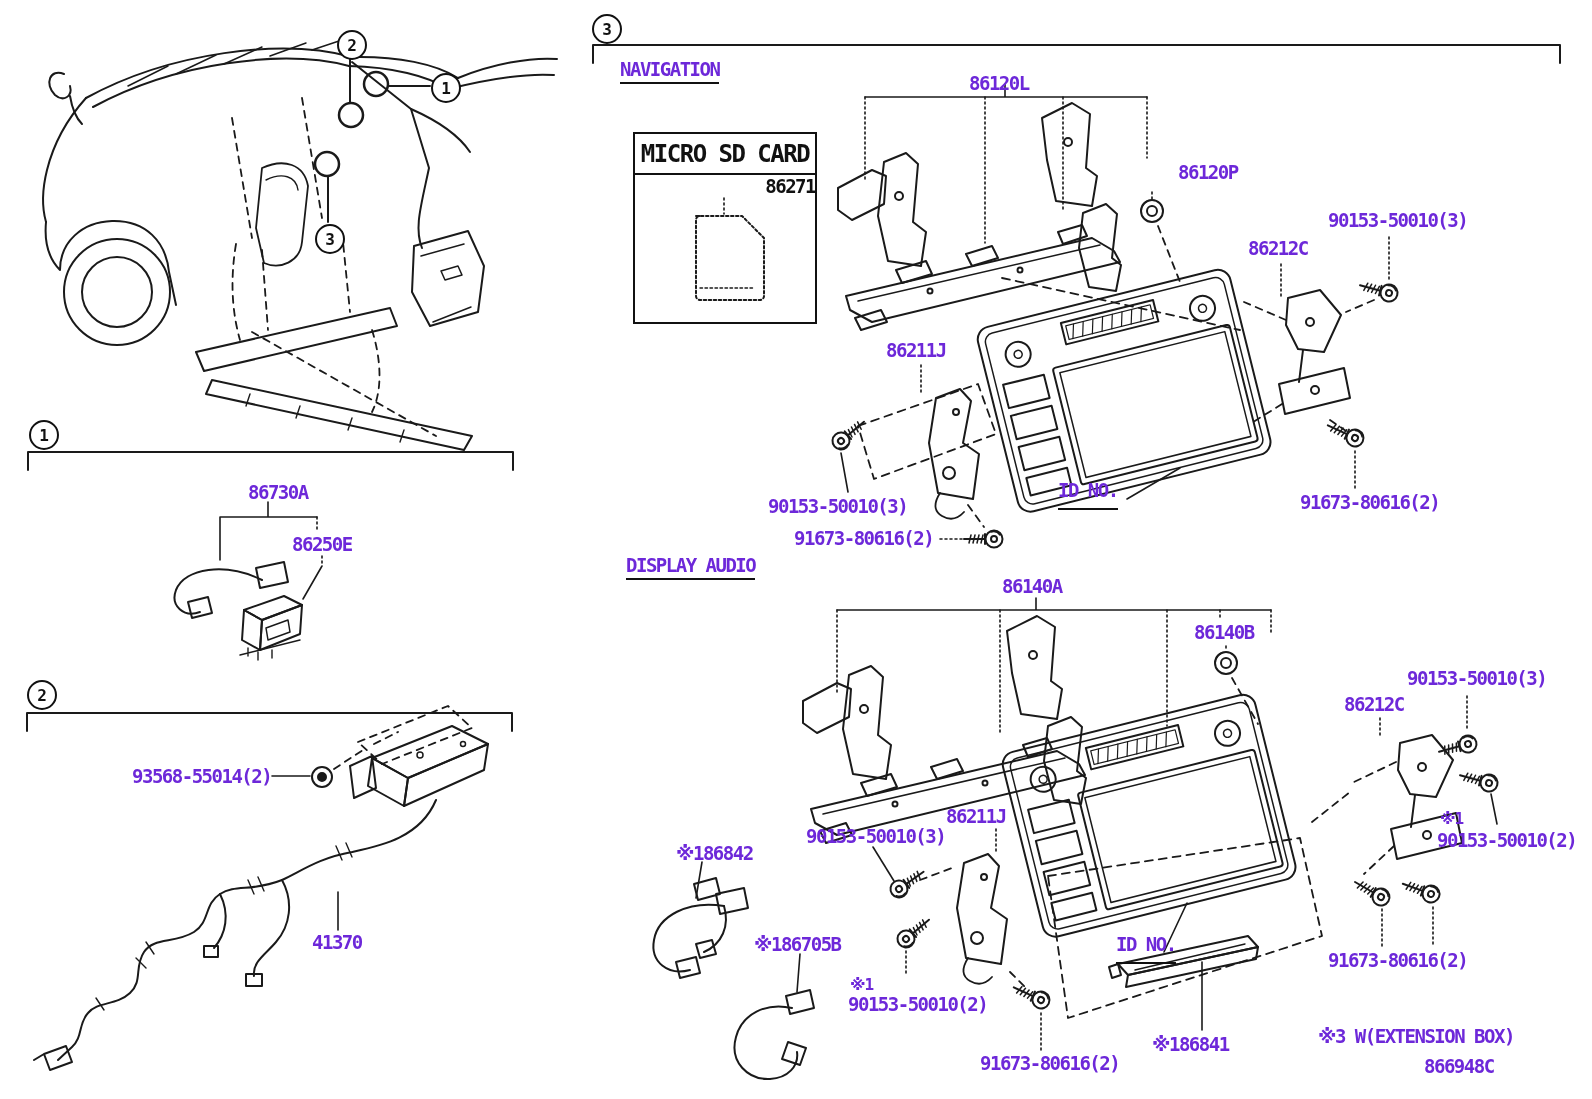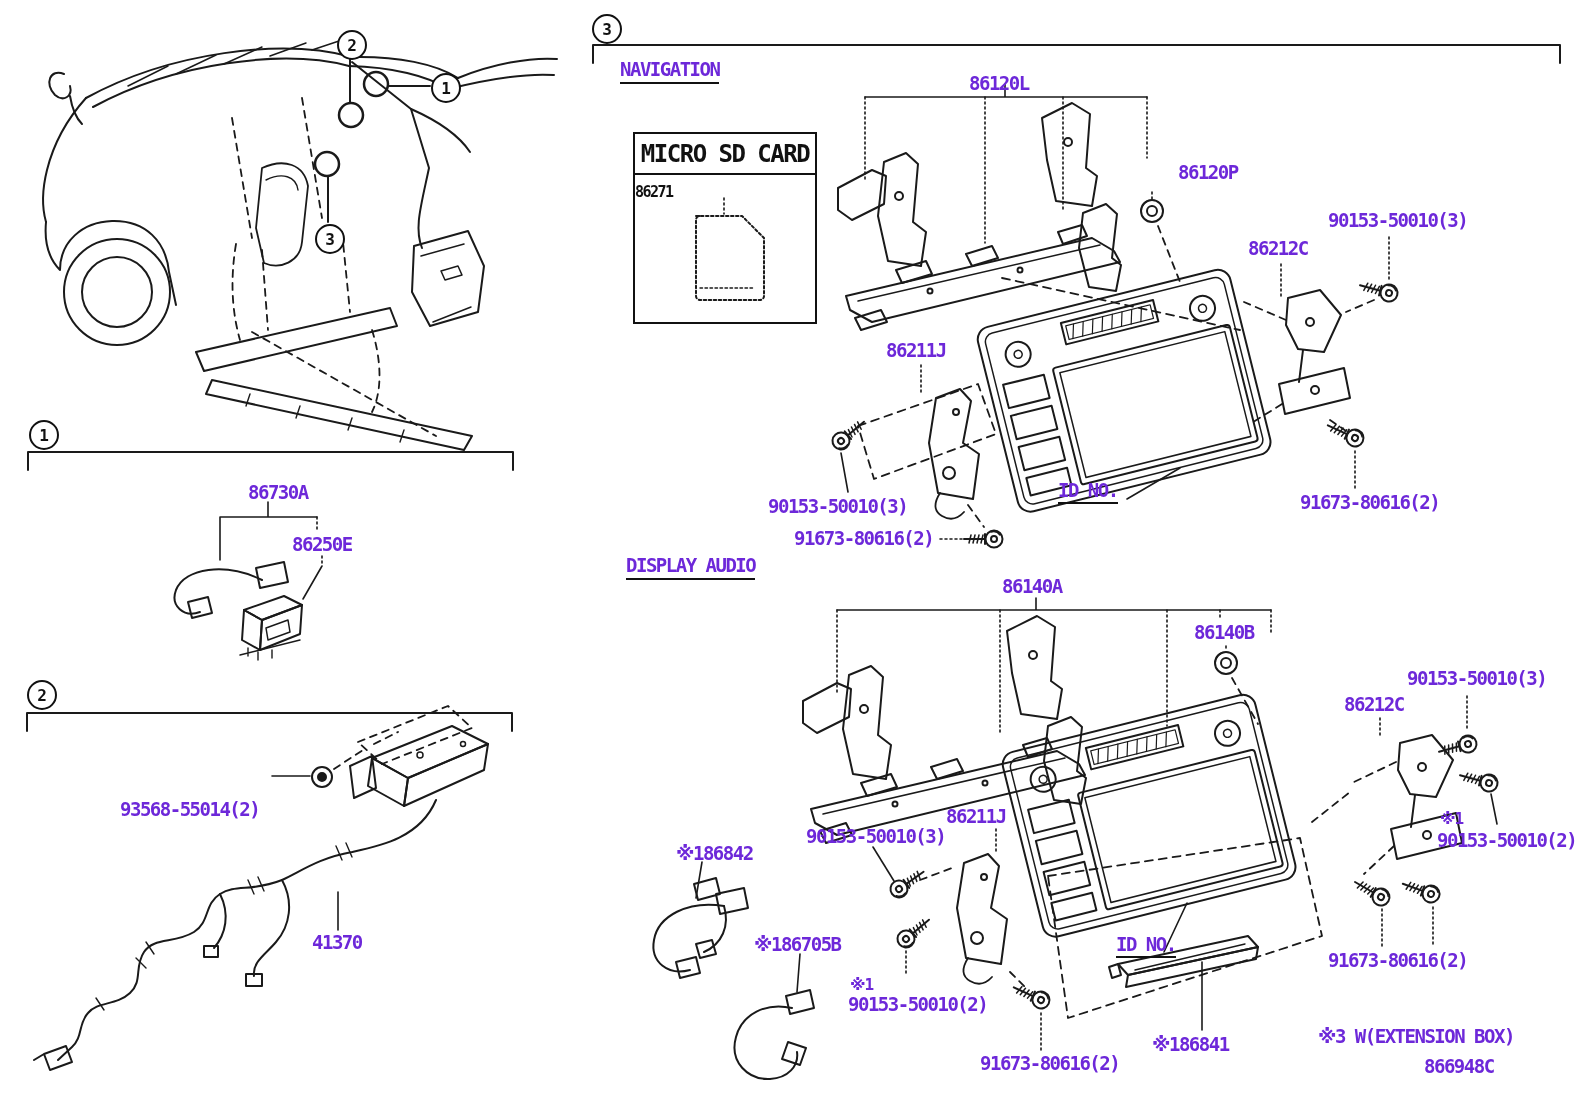--- a/index.html
+++ b/index.html
@@ -2,30 +2,30 @@
 <html><head>
 <meta charset="utf-8">
 <style>
   html,body{margin:0;padding:0;background:#fff;}
   #stage{position:relative;width:1592px;height:1099px;background:#ffffff;overflow:hidden;
          font-family:"DejaVu Sans Mono","DejaVu Sans",monospace;color:#111;}
   #art{position:absolute;left:0;top:0;}
   .lbl{position:absolute;font-weight:bold;font-size:19px;letter-spacing:-1.5px;
        white-space:nowrap;line-height:1;color:#6d28d9;}
   .hd{border-bottom:2px solid #111;padding-bottom:3px;}
-  .idno{border-bottom:2px solid #111;padding-bottom:2px;}
+  .idno{border-bottom:2px solid #111;padding-bottom:8px;}
   .ref{font-size:16px;letter-spacing:-1px;}
   .cnum{position:absolute;width:26px;height:26px;border:2.5px solid #111;border-radius:50%;
         display:flex;align-items:center;justify-content:center;
         font-weight:bold;font-size:16px;letter-spacing:0;background:#fff;}
   .box{position:absolute;border:2.5px solid #111;background:transparent;}
   .box .bt{display:block;text-align:center;font-weight:bold;font-size:24px;letter-spacing:-1.5px;
            padding:6px 0 5px;border-bottom:2px solid #111;}
-  .box .bn{display:block;text-align:left;font-weight:bold;font-size:15px;letter-spacing:-1.5px;
-           padding-top:8px;}
+  .box .bn{display:block;text-align:right;font-weight:bold;font-size:19px;letter-spacing:-1.5px;
+           padding-top:0;}
 </style>
 </head>
 <body>
 
 <div id="stage">
 
 <svg id="art" width="1592" height="1099" viewBox="0 0 1592 1099" stroke="#1a1a1a" fill="none" stroke-width="2" stroke-linecap="round" stroke-linejoin="round">
   <defs>
     <g id="screw">
       <path d="M9,0 H30"></path>
@@ -321,16 +321,16 @@
 <div class="lbl" style="left:848px;top:995px;">90153-50010(2)</div>
 <div class="lbl" style="left:980px;top:1054px;">91673-80616(2)</div>
 <div class="lbl idno" style="left:1116px;top:935px;">ID NO.</div>
 <div class="lbl" style="left:1152px;top:1035px;">※186841</div>
 <div class="lbl" style="left:1328px;top:951px;">91673-80616(2)</div>
 <div class="lbl" style="left:1318px;top:1027px;">※3 W(EXTENSION BOX)</div>
 <div class="lbl" style="left:1424px;top:1057px;">866948C</div>
 
 <div class="lbl" style="left:248px;top:483px;">86730A</div>
 <div class="lbl" style="left:292px;top:535px;">86250E</div>
-<div class="lbl" style="left:120px;top:767px;margin-top:33px;">93568-55014(2)</div>
+<div class="lbl" style="left:132px;top:767px;">93568-55014(2)</div>
 <div class="lbl" style="left:312px;top:933px;">41370</div>
 
 </div>
 
 </body></html>

